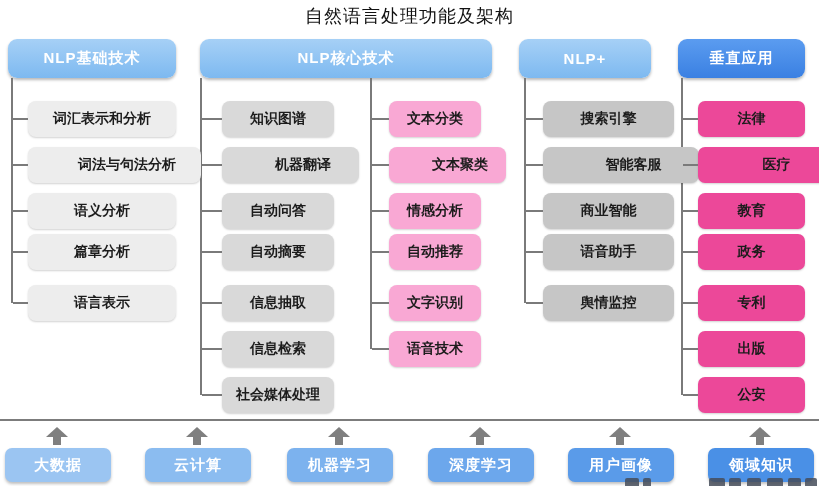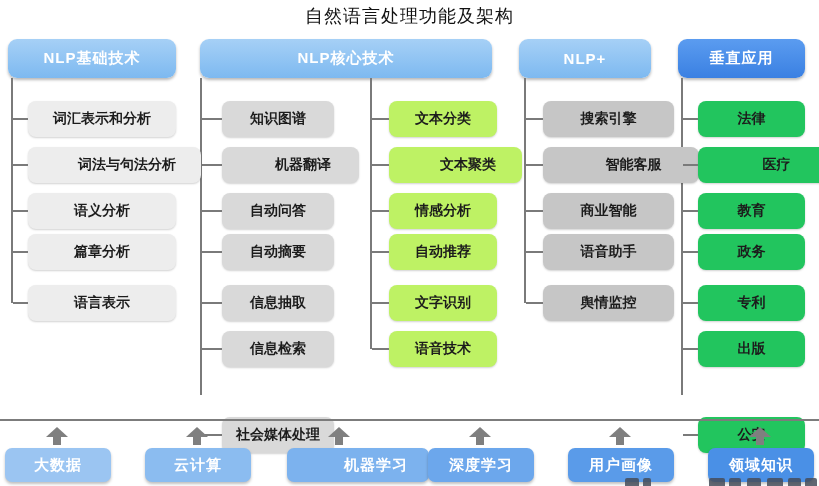--- a/index.html
+++ b/index.html
@@ -55,32 +55,32 @@
   }
   .box::before {
     content: "";
     position: absolute;
     top: 50%; margin-top: -1px;
     height: 2px;
     background: #7a7a7a;
   }
   .c1  { left: 28px;  width: 148px; background: #ededed; }
   .c2a { left: 222px; width: 112px; background: #d9d9d9; }
-  .c2b { left: 389px; width: 108px; background: #bef264; }
+  .c2b { left: 389px; width: 92px; background: #f9a8d4; }
   .c3  { left: 543px; width: 131px; background: #c6c6c6; }
-  .c4  { left: 698px; width: 107px; background: #22c55e; }
+  .c4  { left: 698px; width: 107px; background: #ec4899; border-radius: 7px; }
   .c1::before  { left: -15px; width: 15px; }
   .c2a::before { left: -20px; width: 20px; }
   .c2b::before { left: -17px; width: 17px; }
   .c3::before  { left: -17px; width: 17px; }
   .c4::before  { left: -15px; width: 15px; }
 
   .r0 { top: 101px; } .r1 { top: 147px; padding-left: 25px; } .r2 { top: 193px; }
   .r3 { top: 234px; } .r4 { top: 285px; } .r5 { top: 331px; }
-  .r6 { top: 377px; margin-top: 40px; }
+  .r6 { top: 377px; }
 
   
   .vline { position: absolute; width: 2px; background: #7a7a7a; top: 78px; }
   #vl1  { left: 11px;  height: 225px; }
   #vl2a { left: 200px; height: 317px; }
   #vl2b { left: 370px; height: 271px; }
   #vl3  { left: 524px; height: 225px; }
   #vl4  { left: 681px; height: 317px; }
 
   
@@ -196,21 +196,21 @@
 
   <div class="arrow" id="ar0"></div>
   <div class="arrow" id="ar1"></div>
   <div class="arrow" id="ar2"></div>
   <div class="arrow" id="ar3"></div>
   <div class="arrow" id="ar4"></div>
   <div class="arrow" id="ar5"></div>
 
   <div class="fbox" id="fb0" style="background-color: rgb(155, 197, 242);">大数据</div>
   <div class="fbox" id="fb1" style="background-color: rgb(139, 188, 240);">云计算</div>
-  <div class="fbox" id="fb2" style="background-color: rgb(124, 178, 238); padding-left: 36px;">机器学习</div>
+  <div class="fbox" id="fb2" style="background-color: rgb(124, 178, 238);">机器学习</div>
   <div class="fbox" id="fb3" style="background-color: rgb(108, 167, 236);">深度学习</div>
   <div class="fbox" id="fb4" style="background-color: rgb(90, 155, 233);">用户画像</div>
   <div class="fbox" id="fb5" style="background-color: rgb(74, 144, 230);">领域知识</div>
 
   <div id="watermark">
     <div class="wm-bar" style="left:0;   width:14px;"></div>
     <div class="wm-bar" style="left:18px; width:8px;"></div>
     <div class="wm-bar" style="left:84px; width:16px;"></div>
     <div class="wm-bar" style="left:104px; width:12px;"></div>
     <div class="wm-bar" style="left:122px; width:14px;"></div>

